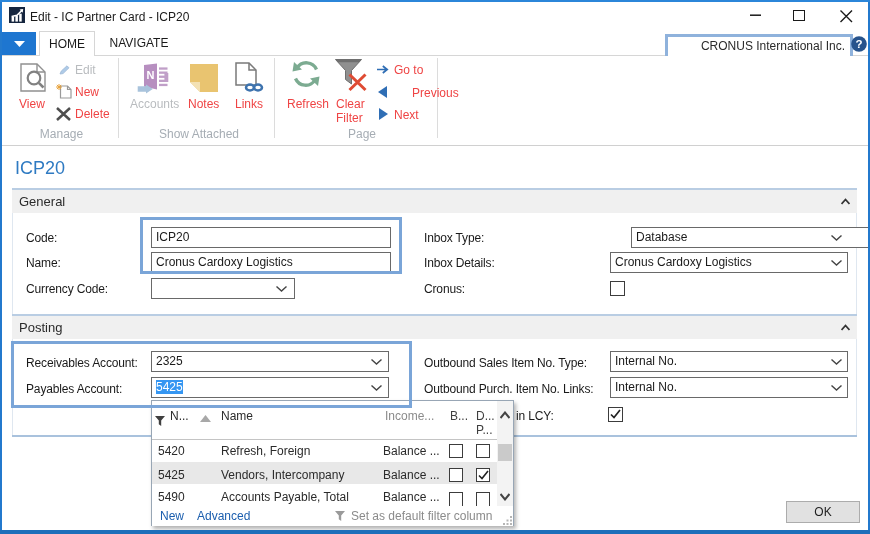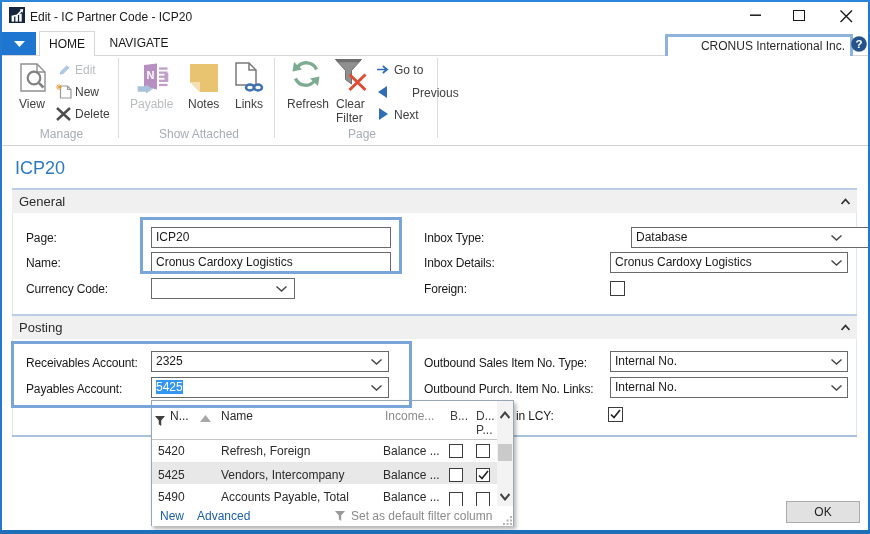--- a/index.html
+++ b/index.html
@@ -13,21 +13,21 @@
 
 .tabline { position:absolute; left:0px; top:55px; width:868px; height:1px; background:#d6d6d6; }
 .appbtn { position:absolute; left:2px; top:32px; width:34px; height:23px; background:#1e76d0; }
 .tab { position:absolute; top:31px; height:24px; font-size:12px; color:#1a1a1a; text-align:center; line-height:24px; }
 .cronus { position:absolute; left:665px; top:34px; width:188px; height:25px; border:3px solid #8fb2dc; background:#fff;
   font-size:12px; color:#2b2b2b; text-align:right; line-height:19px; padding-right:5px; }
 
 
 .ribbon { position:absolute; left:0; top:56px; width:868px; height:90px; background:#fff; border-bottom:1px solid #d0d0d0; }
 .rsep { position:absolute; top:58px; height:80px; width:1px; background:#dcdcdc; }
-.rlabel { position:absolute; font-size:12px; color:#404040; }
+.rlabel { position:absolute; font-size:12px; color:#ef4444; }
 .glabel { position:absolute; font-size:12px; color:#a6adb4; text-align:center; }
 .dis { color:#b9bcbf; }
 
 
 .heading { position:absolute; left:15px; top:158px; font-size:18px; color:#2e7ac2; }
 
 
 .panel-h { position:absolute; left:12px; width:845px; height:25px; background:#f0f0f0; border-top:2px solid #b9cde3;
   font-size:13px; color:#2b2b2b; line-height:23px; padding-left:7px; }
 .pside { position:absolute; width:1px; background:#dfe7f0; }
@@ -53,21 +53,21 @@
 <div class="winborder" style="left:0;top:530px;width:870px;height:4px;background:#1d6fba"></div>
 
 <svg class="abs" style="left:9px;top:7px" width="16" height="16" viewBox="0 0 16 16">
   <rect x="0" y="0" width="16" height="16" fill="#15253e"></rect>
   <rect x="2.6" y="9.7" width="2.5" height="4.9" fill="#fff"></rect>
   <rect x="6.4" y="8.7" width="2.5" height="5.9" fill="#fff"></rect>
   <rect x="10.2" y="6.7" width="2.5" height="7.9" fill="#fff"></rect>
   <path d="M2.6 9.4 L8 8.2 L13.2 3.1" stroke="#fff" stroke-width="1.5" fill="none"></path>
   <polygon points="14.2,2.1 10.6,2.6 13.7,5.7" fill="#fff"></polygon>
 </svg>
-<div class="title">Edit - IC Partner Code - ICP20</div>
+<div class="title">Edit - IC Partner Card - ICP20</div>
 <svg class="abs" style="left:750px;top:14px" width="12" height="4">
     <line x1="0" y1="1.2" x2="11" y2="1.2" stroke="#1a1a1a" stroke-width="1.5"></line>
   </svg>
 <div class="abs" style="left:793px;top:10px;width:12px;height:11px;border:1.4px solid #1a1a1a"></div>
 <svg class="abs" style="left:840px;top:10px" width="13" height="13">
     <path d="M0.5 0.5 L12 12 M12 0.5 L0.5 12" stroke="#1a1a1a" stroke-width="1.4"></path>
   </svg>
 
 <div class="tabline"></div>
 <div class="appbtn">
@@ -120,21 +120,21 @@
   <g fill="#c09fc8">
     <rect x="22" y="5.4" width="8.5" height="2.3"></rect>
       <rect x="22" y="9.5" width="8.5" height="2.3"></rect>
     <rect x="22" y="13.6" width="8.5" height="2.3"></rect>
       <rect x="22" y="17.7" width="8.5" height="2.3"></rect>
     <rect x="22" y="21.8" width="8.5" height="2.3"></rect>
     <rect x="27.4" y="11" width="3.9" height="9"></rect>
   </g>
   <polygon points="0.7,24.3 9,24.3 9,22.4 15.8,27 9,31.6 9,29.7 0.7,29.7" fill="#a9c3dc"></polygon>
 </svg>
-<div class="rlabel dis" style="left:130px;top:97px">Payable</div>
+<div class="rlabel dis" style="left:130px;top:97px">Accounts</div>
 
 <svg class="abs" style="left:190px;top:64px" width="28" height="28">
     <path d="M0 0 h28 v28 h-18 l-10-10 z" fill="#e9c470"></path>
     <path d="M0 18 h10 v10 z" fill="#f3e1b4"></path>
   </svg>
 <div class="rlabel" style="left:188px;top:97px">Notes</div>
 
 <svg class="abs" style="left:235px;top:62px" width="29" height="32" viewBox="0 0 29 32">
   <path d="M1 1 h13 l7 7 v15 h-20 z" fill="#fff" stroke="#7a7a7a" stroke-width="1.5"></path>
   <path d="M14 1 v7 h7" fill="none" stroke="#7a7a7a" stroke-width="1.5"></path>
@@ -178,41 +178,41 @@
 <div class="heading">ICP20</div>
 
 <div class="panel-h" style="top:188px">General</div>
 <svg class="abs" style="left:841px;top:198px" width="9" height="7">
     <path d="M0.5 6 L4.5 1.5 L8.5 6" fill="none" stroke="#333" stroke-width="1.8"></path>
   </svg>
 <div class="pside" style="left:12px;top:213px;height:101px"></div>
 <div class="pside" style="left:856px;top:213px;height:101px"></div>
 
 <div class="hl" style="left:140px;top:217px;width:262px;height:57px"></div>
-<div class="flabel" style="left:26px;top:231px">Page:</div>
+<div class="flabel" style="left:26px;top:231px">Code:</div>
 <div class="field" style="left:151px;top:227px;width:240px">ICP20</div>
 <div class="flabel" style="left:26px;top:256px">Name:</div>
 <div class="field" style="left:151px;top:252px;width:240px">Cronus Cardoxy Logistics</div>
 <div class="flabel" style="left:26px;top:282px">Currency Code:</div>
 <div class="field" style="left:151px;top:278px;width:144px"></div>
 <svg class="chev" style="left:276px;top:286px" width="11" height="6">
     <path d="M0.5 0.5 L5.5 5 L10.5 0.5" fill="none" stroke="#444" stroke-width="1.4"></path>
   </svg>
 
 <div class="flabel" style="left:424px;top:231px">Inbox Type:</div>
 <div class="field" style="left:631px;top:227px;width:276px">Database</div>
 <svg class="chev" style="left:831px;top:235px" width="11" height="6">
     <path d="M0.5 0.5 L5.5 5 L10.5 0.5" fill="none" stroke="#444" stroke-width="1.4"></path>
   </svg>
 <div class="flabel" style="left:424px;top:256px">Inbox Details:</div>
 <div class="field" style="left:610px;top:252px;width:238px">Cronus Cardoxy Logistics</div>
 <svg class="chev" style="left:831px;top:260px" width="11" height="6">
     <path d="M0.5 0.5 L5.5 5 L10.5 0.5" fill="none" stroke="#444" stroke-width="1.4"></path>
   </svg>
-<div class="flabel" style="left:424px;top:282px">Foreign:</div>
+<div class="flabel" style="left:424px;top:282px">Cronus:</div>
 <div class="cbx" style="left:610px;top:281px;width:15px;height:15px"></div>
 
 <div class="panel-h" style="top:314px">Posting</div>
 <svg class="abs" style="left:841px;top:324px" width="9" height="7">
     <path d="M0.5 6 L4.5 1.5 L8.5 6" fill="none" stroke="#333" stroke-width="1.8"></path>
   </svg>
 <div class="pside" style="left:12px;top:339px;height:97px"></div>
 <div class="pside" style="left:856px;top:339px;height:97px"></div>
 <div class="abs" style="left:12px;top:435px;width:845px;height:2px;background:#a9c2dd"></div>
 

